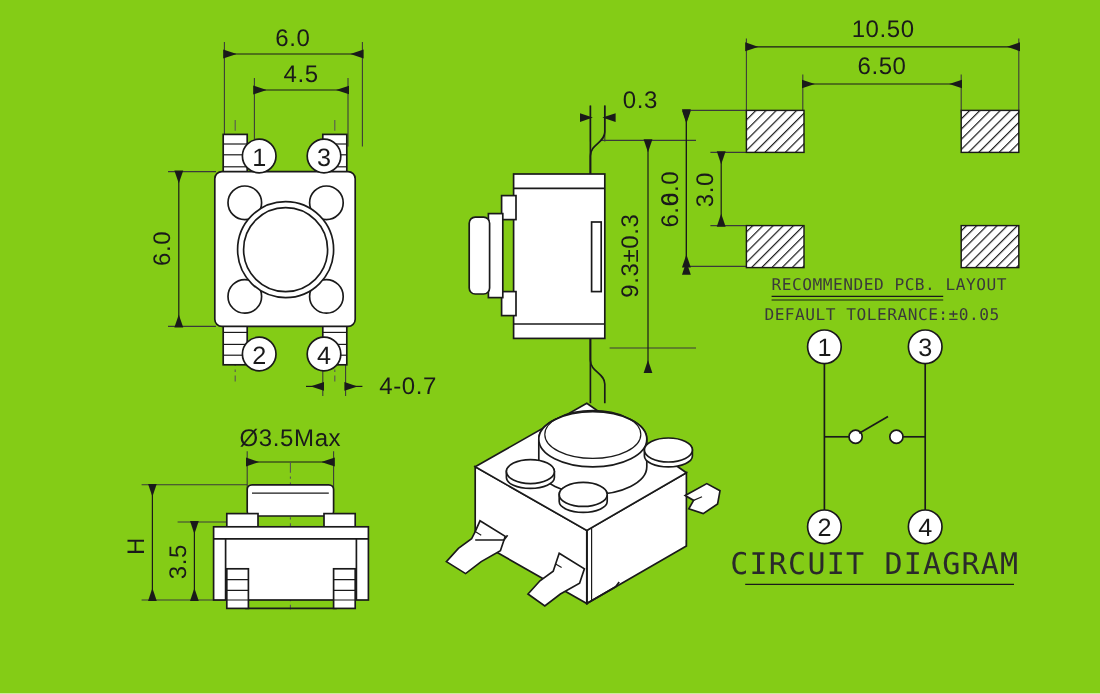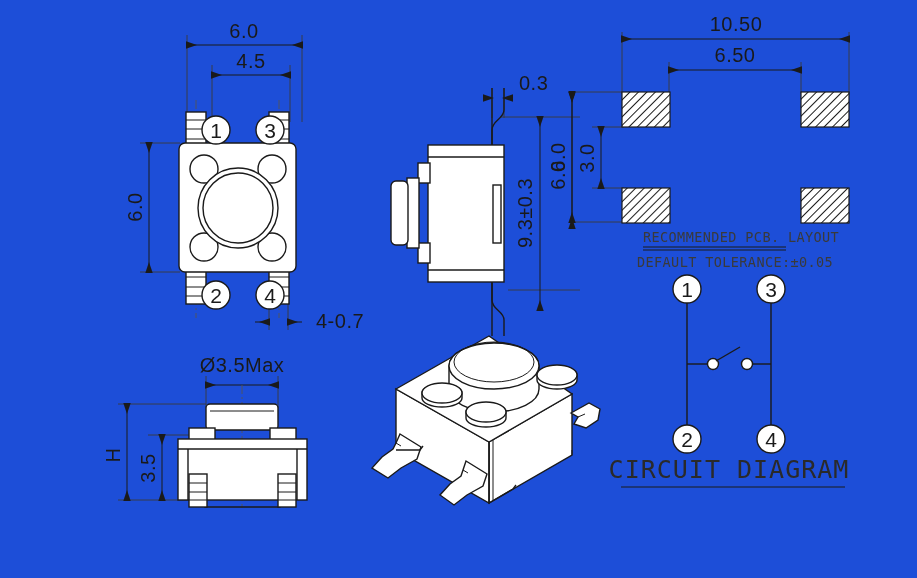--- a/index.html
+++ b/index.html
@@ -5,21 +5,21 @@
 <style>
   html, body {
     margin: 0;
     padding: 0;
     background: #ffffff;
   }
   #sheet {
     position: relative;
     width: 917px;
     height: 578px;
-    background: #1d4ed8;
+    background: #84cc16;
     font-family: "Liberation Sans", sans-serif;
     overflow: hidden;
   }
   #sheet svg {
     display: block;
     position: absolute;
     top: 0;
     left: 0;
   }
   text {

